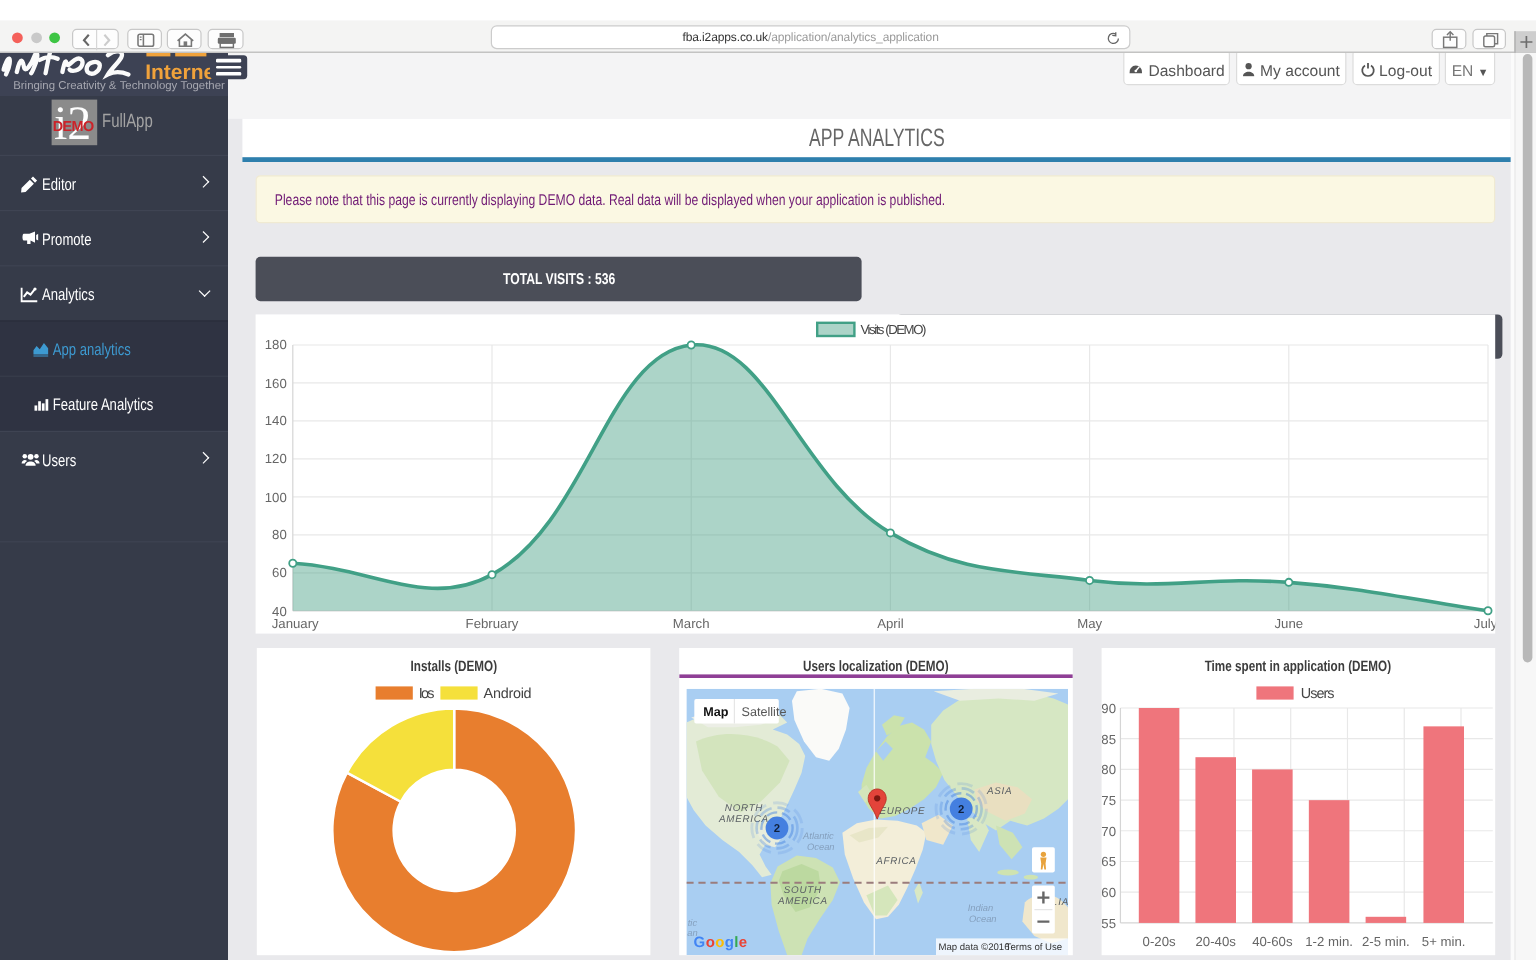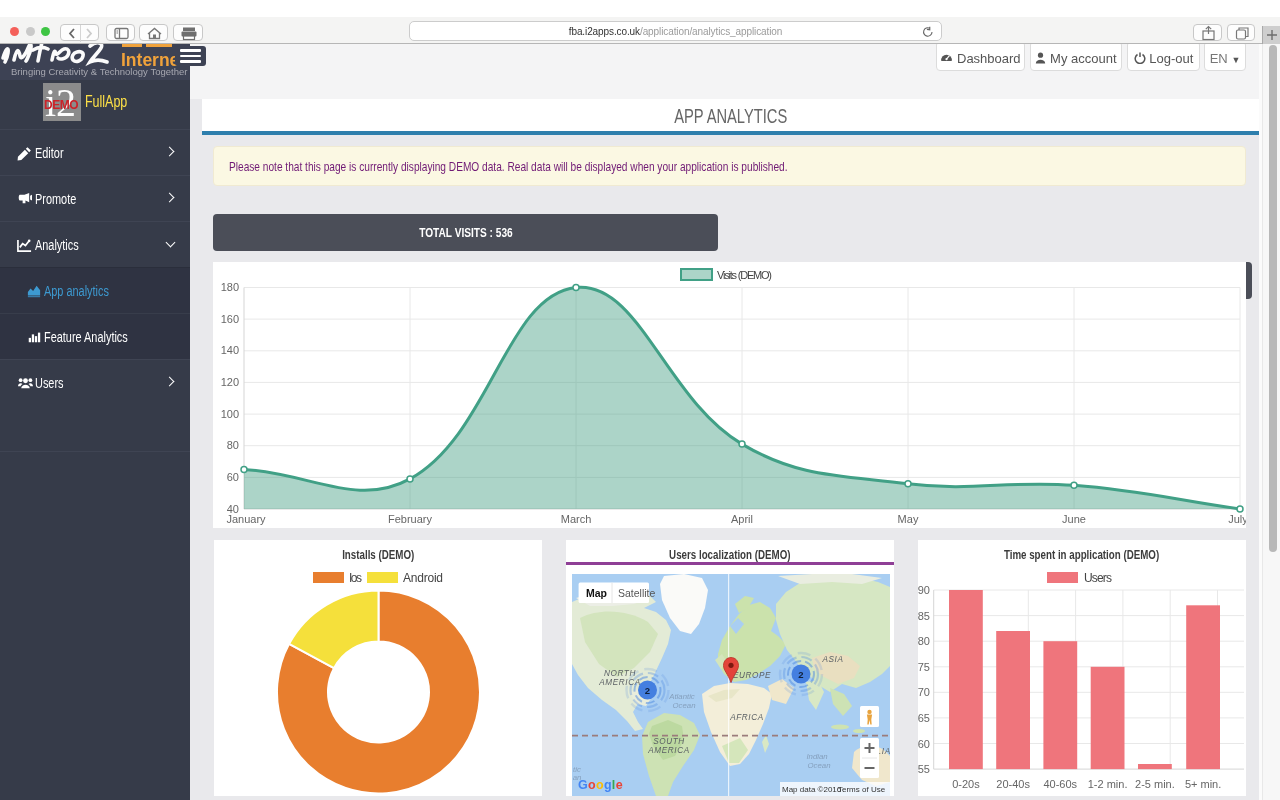--- a/index.html
+++ b/index.html
@@ -313,21 +313,21 @@
     </svg>
     <div style="position:absolute; left:11px; top:22px; width:180px; font-size:9.5px; color:#a7a8b1;">Bringing&nbsp;Creativity&nbsp;&amp;&nbsp;Technology&nbsp;Together</div>
   </div>
   <div id="brand">
     <div id="i2logo">
       <svg width="38" height="38">
         <text x="2" y="33" font-size="40" fill="#fdfdfd" font-family="Liberation Serif">i2</text>
         <text x="1" y="26" font-size="12" font-weight="bold" fill="#cc2229" font-family="Liberation Sans" letter-spacing="-0.5">DEMO</text>
       </svg>
     </div>
-    <div style="position:absolute; left:49px; top:13px; color:#fde047; font-size:16px;"><span class="cx">FullApp</span></div>
+    <div style="position:absolute; left:49px; top:13px; color:#a3a3a3; font-size:16px;"><span class="cx">FullApp</span></div>
   </div>
   <div class="mitem" style="top:85px;">
     <svg class="micon" viewBox="0 0 16 16">
         <path fill="#fff" d="M11.2,1.2 L14.8,4.8 L13,6.6 L9.4,3 Z M8.4,4 L12,7.6 L4.6,15 L0.6,15.4 L1,11.4 Z"></path>
       </svg>
     <span class="lab"><span class="cx">Editor</span></span>
       <span class="chev"></span>
   </div>
   <div class="mitem" style="top:131px;text-align:center;">
     <svg class="micon" viewBox="0 0 16 16">

